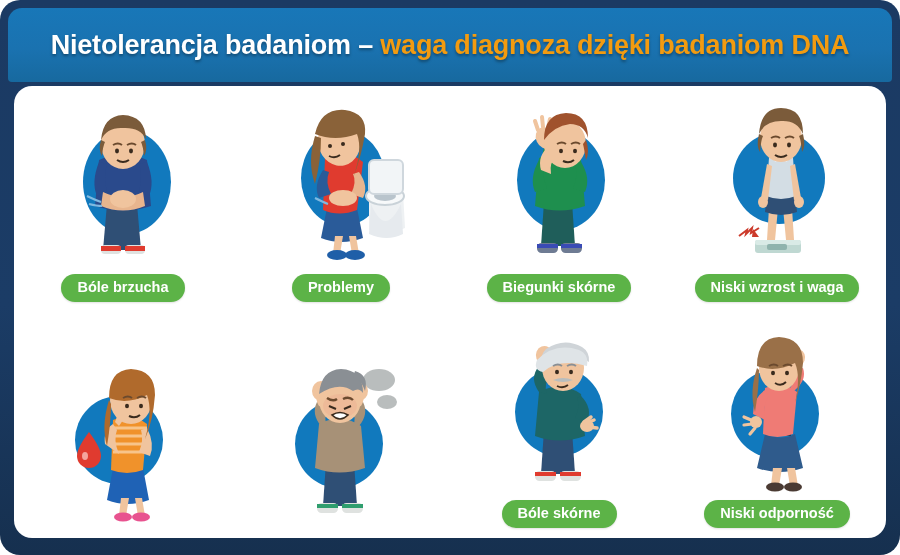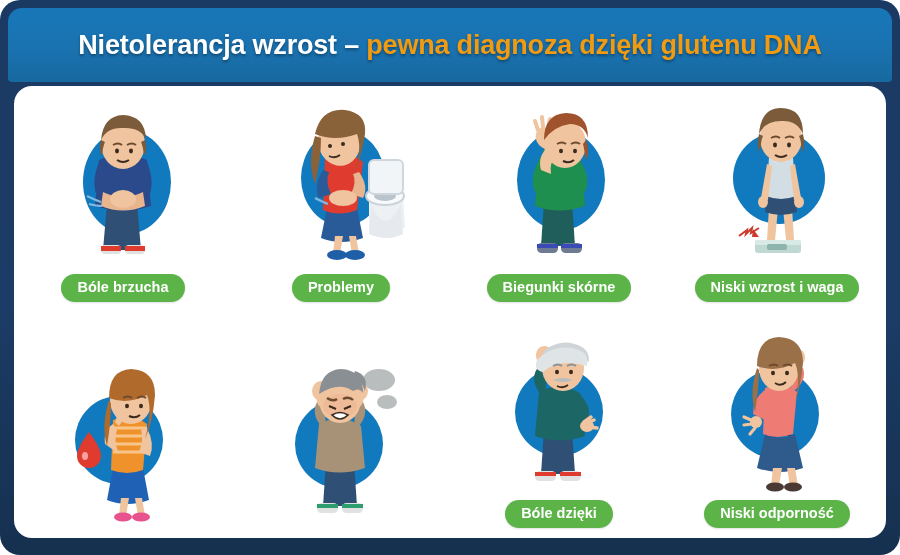--- a/index.html
+++ b/index.html
@@ -70,21 +70,21 @@
     box-shadow:0 1px 2px rgba(0,0,0,.12);
   }
 </style>
 </head>
 <body>
 
 <div class="frame">
 
   <div class="header">
     <div class="title">
-      <span class="white">Nietolerancja wzrost – </span><span class="accent">pewna diagnoza dzięki glutenu DNA</span>
+      <span class="white">Nietolerancja badaniom – </span><span class="accent">waga diagnoza dzięki badaniom DNA</span>
     </div>
   </div>
 
   <div class="panel">
     <div class="grid">
 
       <div class="cell">
         <div class="art">
           <svg viewBox="0 0 168 170" xmlns="http://www.w3.org/2000/svg">
             <ellipse cx="88" cy="82" rx="44" ry="52" fill="#1179bd"></ellipse>
@@ -284,21 +284,21 @@
             <path d="M66 36 q0 -8 5 -13 q18 -12 36 -2 q8 5 7 15 q-22 -14 -48 0z" fill="#cfd4d8"></path>
             <path d="M62 34 q-4 10 6 12 q16 -14 44 -6 q2 -12 -8 -16 q-24 -8 -42 10z" fill="#dfe4e7"></path>
             <path d="M78 40 q5 -3 9 0" stroke="#8a8f94" stroke-width="2" fill="none"></path>
             <path d="M92 40 q5 -3 9 0" stroke="#8a8f94" stroke-width="2" fill="none"></path>
             <ellipse cx="82" cy="46" rx="2" ry="2.3" fill="#3a2b1e"></ellipse>
             <ellipse cx="96" cy="46" rx="2" ry="2.3" fill="#3a2b1e"></ellipse>
             <path d="M78 54 q10 -4 20 0 q-10 4 -20 0z" fill="#b9bdbd"></path>
             <path d="M82 60 q6 3 11 -1" stroke="#3a2b1e" stroke-width="1.8" fill="none"></path>
           </svg>
         </div>
-        <div class="pill">Bóle dzięki</div>
+        <div class="pill">Bóle skórne</div>
       </div>
 
       <div class="cell">
         <div class="art">
           <svg viewBox="0 0 168 170" xmlns="http://www.w3.org/2000/svg">
             <circle cx="82" cy="88" r="44" fill="#1179bd"></circle>
             <path d="M72 108 q16 7 30 0 l8 34 q-24 8 -46 0z" fill="#2f5b8c"></path>
             <path d="M76 96 h22 v14 h-22z" fill="#1f3f63"></path>
             <path d="M80 142 l-2 18 h8 l3 -18z" fill="#f0c49e"></path>
             <path d="M94 142 l3 18 h8 l-3 -18z" fill="#f0c49e"></path>

